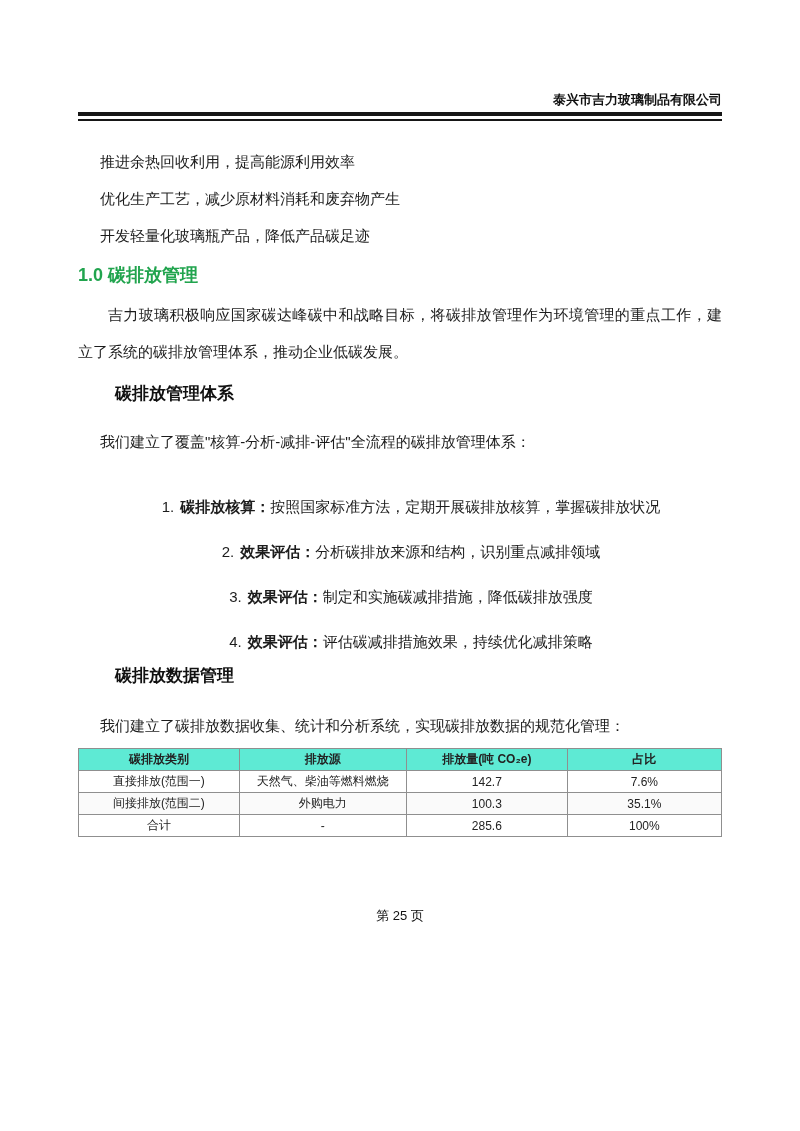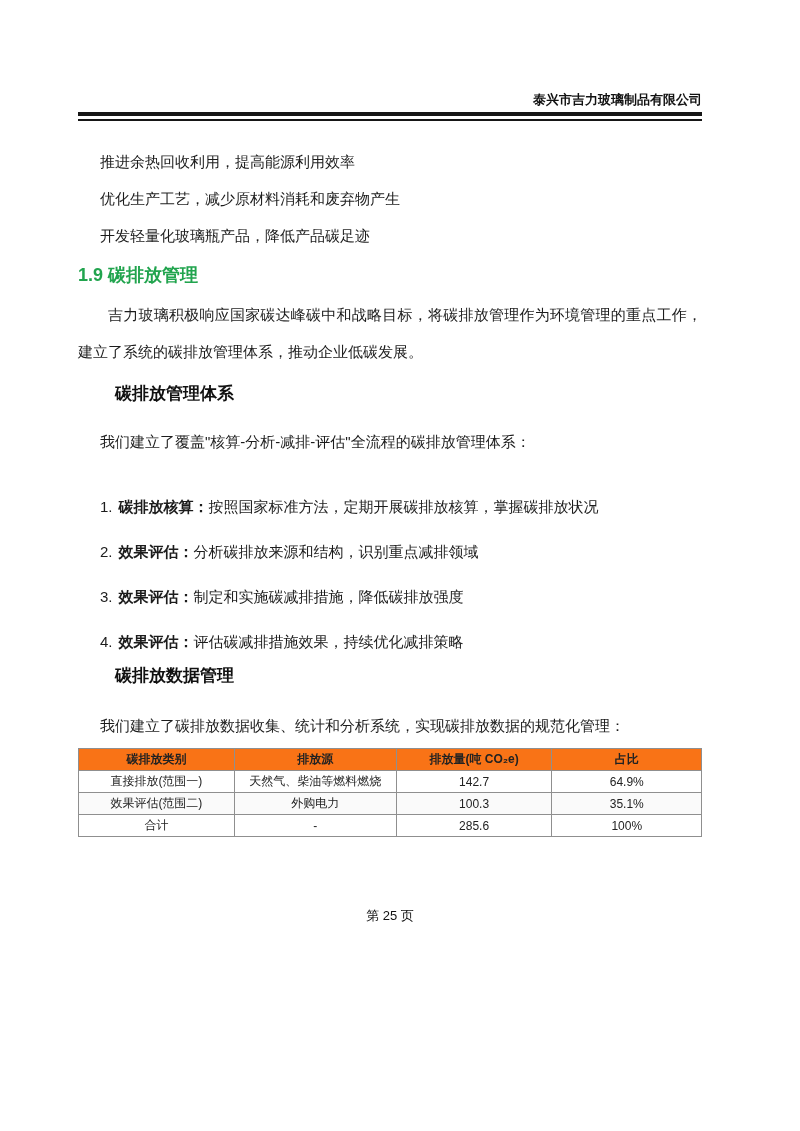--- a/index.html
+++ b/index.html
@@ -1,53 +1,53 @@
 <!DOCTYPE html>
 <html><head>
 <meta charset="utf-8">
 <style>
   * { margin: 0; padding: 0; box-sizing: border-box; }
   html, body { background: #ffffff; }
   body { width: 800px; height: 1131px; }
   .page {
     width: 800px; height: 1131px;
-    padding: 92px 98px 0 78px;
+    padding: 92px 78px 0 78px;
     font-family: "Liberation Sans", "DejaVu Sans", sans-serif;
     color: #1c1c1c;
     overflow: hidden;
   }
   .company { text-align: right; font-weight: bold; font-size: 13px; line-height: 16px; color: #111; }
   .rule-thick { height: 4px; background: #161616; margin-top: 4px; }
   .rule-thin  { height: 2px; background: #161616; margin-top: 3px; }
 
   .measures { margin: 22px 0 0 22px; }
   .measures p { font-size: 15px; line-height: 37px; }
 
   .para { font-size: 15px; line-height: 37px; text-align: justify; }
   .p-climate { margin-top: 8px; text-indent: 2em; }
 
   .section-title { margin-top: 8px; font-size: 18px; line-height: 26px; font-weight: bold; color: #21A44E; }
   .sec-intro { margin-top: 8px; text-indent: 2em; }
 
   .sub-heading { font-size: 17px; line-height: 24px; font-weight: bold; color: #111; margin: 12px 0 0 37px; }
   .sys-intro { margin: 24px 0 0 22px; font-size: 15px; line-height: 24px; }
 
-  .steps { margin: 30px 0 0 22px; }
+  .steps { margin: 30px 0 0 22px; text-align: center; }
   .step { font-size: 15px; line-height: 45px; }
   .step .num { margin-right: 6px; }
   .step .term { font-weight: bold; }
 
   .data-heading { margin-top: 0; }
   .data-intro { margin: 26px 0 0 22px; font-size: 15px; line-height: 24px; }
 
   table.emissions { margin-top: 10px; width: 100%; border-collapse: collapse; font-size: 12px; color: #222; }
   table.emissions th, table.emissions td {
     border: 1px solid #8f8f8f; text-align: center; padding: 2px 4px; height: 19px;
   }
-  table.emissions thead th { background: #f97316; font-weight: bold; }
+  table.emissions thead th { background: #5eead4; font-weight: bold; }
   table.emissions tbody tr:nth-child(2) { background: #fafafa; }
   .col1 { width: 25%; } .col2 { width: 26%; } .col3 { width: 25%; } .col4 { width: 24%; }
 
   .footer { margin-top: 70px; text-align: center; font-size: 13px; color: #111; }
 </style>
 </head>
 <body>
 
 <div class="page">
 
@@ -57,21 +57,21 @@
     <div class="rule-thin"></div>
   </div>
 
   <div class="measures">
     <p>推进余热回收利用，提高能源利用效率</p>
     <p>优化生产工艺，减少原材料消耗和废弃物产生</p>
     <p>开发轻量化玻璃瓶产品，降低产品碳足迹</p>
   </div>
 
 
-  <h2 class="section-title">1.9 碳排放管理</h2>
+  <h2 class="section-title">1.0 碳排放管理</h2>
 
   <p class="para sec-intro">吉力玻璃积极响应国家碳达峰碳中和战略目标，将碳排放管理作为环境管理的重点工作，建立了系统的碳排放管理体系，推动企业低碳发展。</p>
 
   <h3 class="sub-heading">碳排放管理体系</h3>
 
   <p class="sys-intro">我们建立了覆盖"核算-分析-减排-评估"全流程的碳排放管理体系：</p>
 
   <div class="steps">
     <p class="step">
       <span class="num">1.</span><span class="term">碳排放核算：</span><span>按照国家标准方法，定期开展碳排放核算，掌握碳排放状况</span>
@@ -98,24 +98,24 @@
         <th class="col2">排放源</th>
         <th class="col3">排放量(吨 CO₂e)</th>
         <th class="col4">占比</th>
       </tr>
     </thead>
     <tbody>
       <tr>
         <td>直接排放(范围一)</td>
         <td>天然气、柴油等燃料燃烧</td>
         <td>142.7</td>
-        <td>64.9%</td>
+        <td>7.6%</td>
       </tr>
       <tr>
-        <td>效果评估(范围二)</td>
+        <td>间接排放(范围二)</td>
         <td>外购电力</td>
         <td>100.3</td>
         <td>35.1%</td>
       </tr>
       <tr>
         <td>合计</td>
         <td>-</td>
         <td>285.6</td>
         <td>100%</td>
       </tr>

